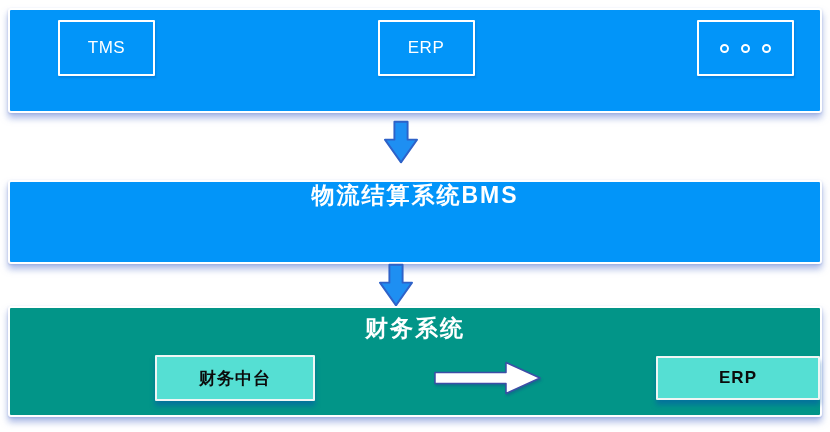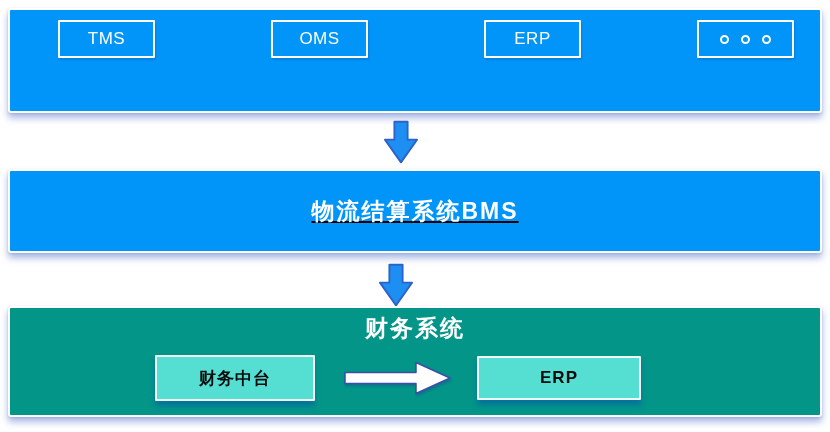--- a/index.html
+++ b/index.html
@@ -22,53 +22,53 @@
     position:relative;width:830px;height:432px;background:#ffffff;overflow:hidden;
   }
   .band{
     position:absolute;left:8px;width:814px;
     background:var(--band-blue);
     border:2px solid var(--band-border);
     border-radius:3px;
     box-shadow:0 5px 7px rgba(140,160,220,0.75), 0 1px 2px rgba(140,160,220,0.5);
   }
   .band-business{top:8px;height:105px;}
-  .band-bms{top:169px;height:84px;display:flex;align-items:center;justify-content:center;text-decoration:underline;}
+  .band-bms{top:180px;height:84px;display:flex;justify-content:center;}
   .band-finance{top:306px;height:111px;background:var(--band-teal);}
   .band-title{
     color:var(--title-text);font-size:23px;font-weight:700;text-align:center;
     letter-spacing:2px;line-height:1.15;
   }
   .band-business .band-title{margin-top:9px;}
   .band-finance .band-title{margin-top:7px;}
   .box-row{
     display:flex;justify-content:space-between;align-items:center;
     padding:0 26px 0 48px;margin-top:10px;
   }
   .sys-box{
-    width:97px;height:38px;border:2px solid #ffffff;border-radius:1px;
+    width:97px;height:56px;border:2px solid #ffffff;border-radius:1px;
     display:flex;align-items:center;justify-content:center;
     color:#ffffff;font-size:17px;letter-spacing:0.5px;
     box-shadow:1px 2px 2px rgba(0,70,150,0.25);
   }
   .dot{
     display:inline-block;width:9px;height:9px;border:2px solid #ffffff;
     border-radius:50%;margin:0 6px;
   }
   .arrow-slot{position:absolute;line-height:0;}
   .arrow-slot-1{left:384px;top:120px;}
   .arrow-slot-2{left:379px;top:263px;}
   .down-arrow{width:34px;height:45px;}
   .down-arrow path{
     fill:var(--down-arrow-fill);
     stroke:var(--down-arrow-stroke);
     stroke-width:2;stroke-linejoin:round;
   }
   .finance-row{
-    display:flex;align-items:center;margin-top:14px;padding-left:145px;
+    display:flex;align-items:center;margin-top:14px;padding-left:145px;justify-content:space-between;
   }
   .finance-box{
     height:46px;background:var(--finance-box-fill);
     border:2px solid #F0F6F5;border-radius:1px;
     display:flex;align-items:center;justify-content:center;
     color:var(--finance-box-text);font-size:17px;font-weight:700;letter-spacing:1px;
     box-shadow:0 5px 5px rgba(8,90,170,0.55);
   }
   .finance-box-left{width:160px;}
   .finance-box-right{width:164px;height:44px;}
@@ -82,23 +82,20 @@
 </style>
 </head>
 <body>
 
 <div class="canvas">
 
   <section class="band band-business">
     <div class="box-row">
       <div class="sys-box">
         <span>TMS</span>
-      </div>
-      <div class="sys-box">
-        <span>OMS</span>
       </div>
       <div class="sys-box">
         <span>ERP</span>
       </div>
       <div class="sys-box">
         <span class="dot"></span>
         <span class="dot"></span>
         <span class="dot"></span>
       </div>
     </div>

